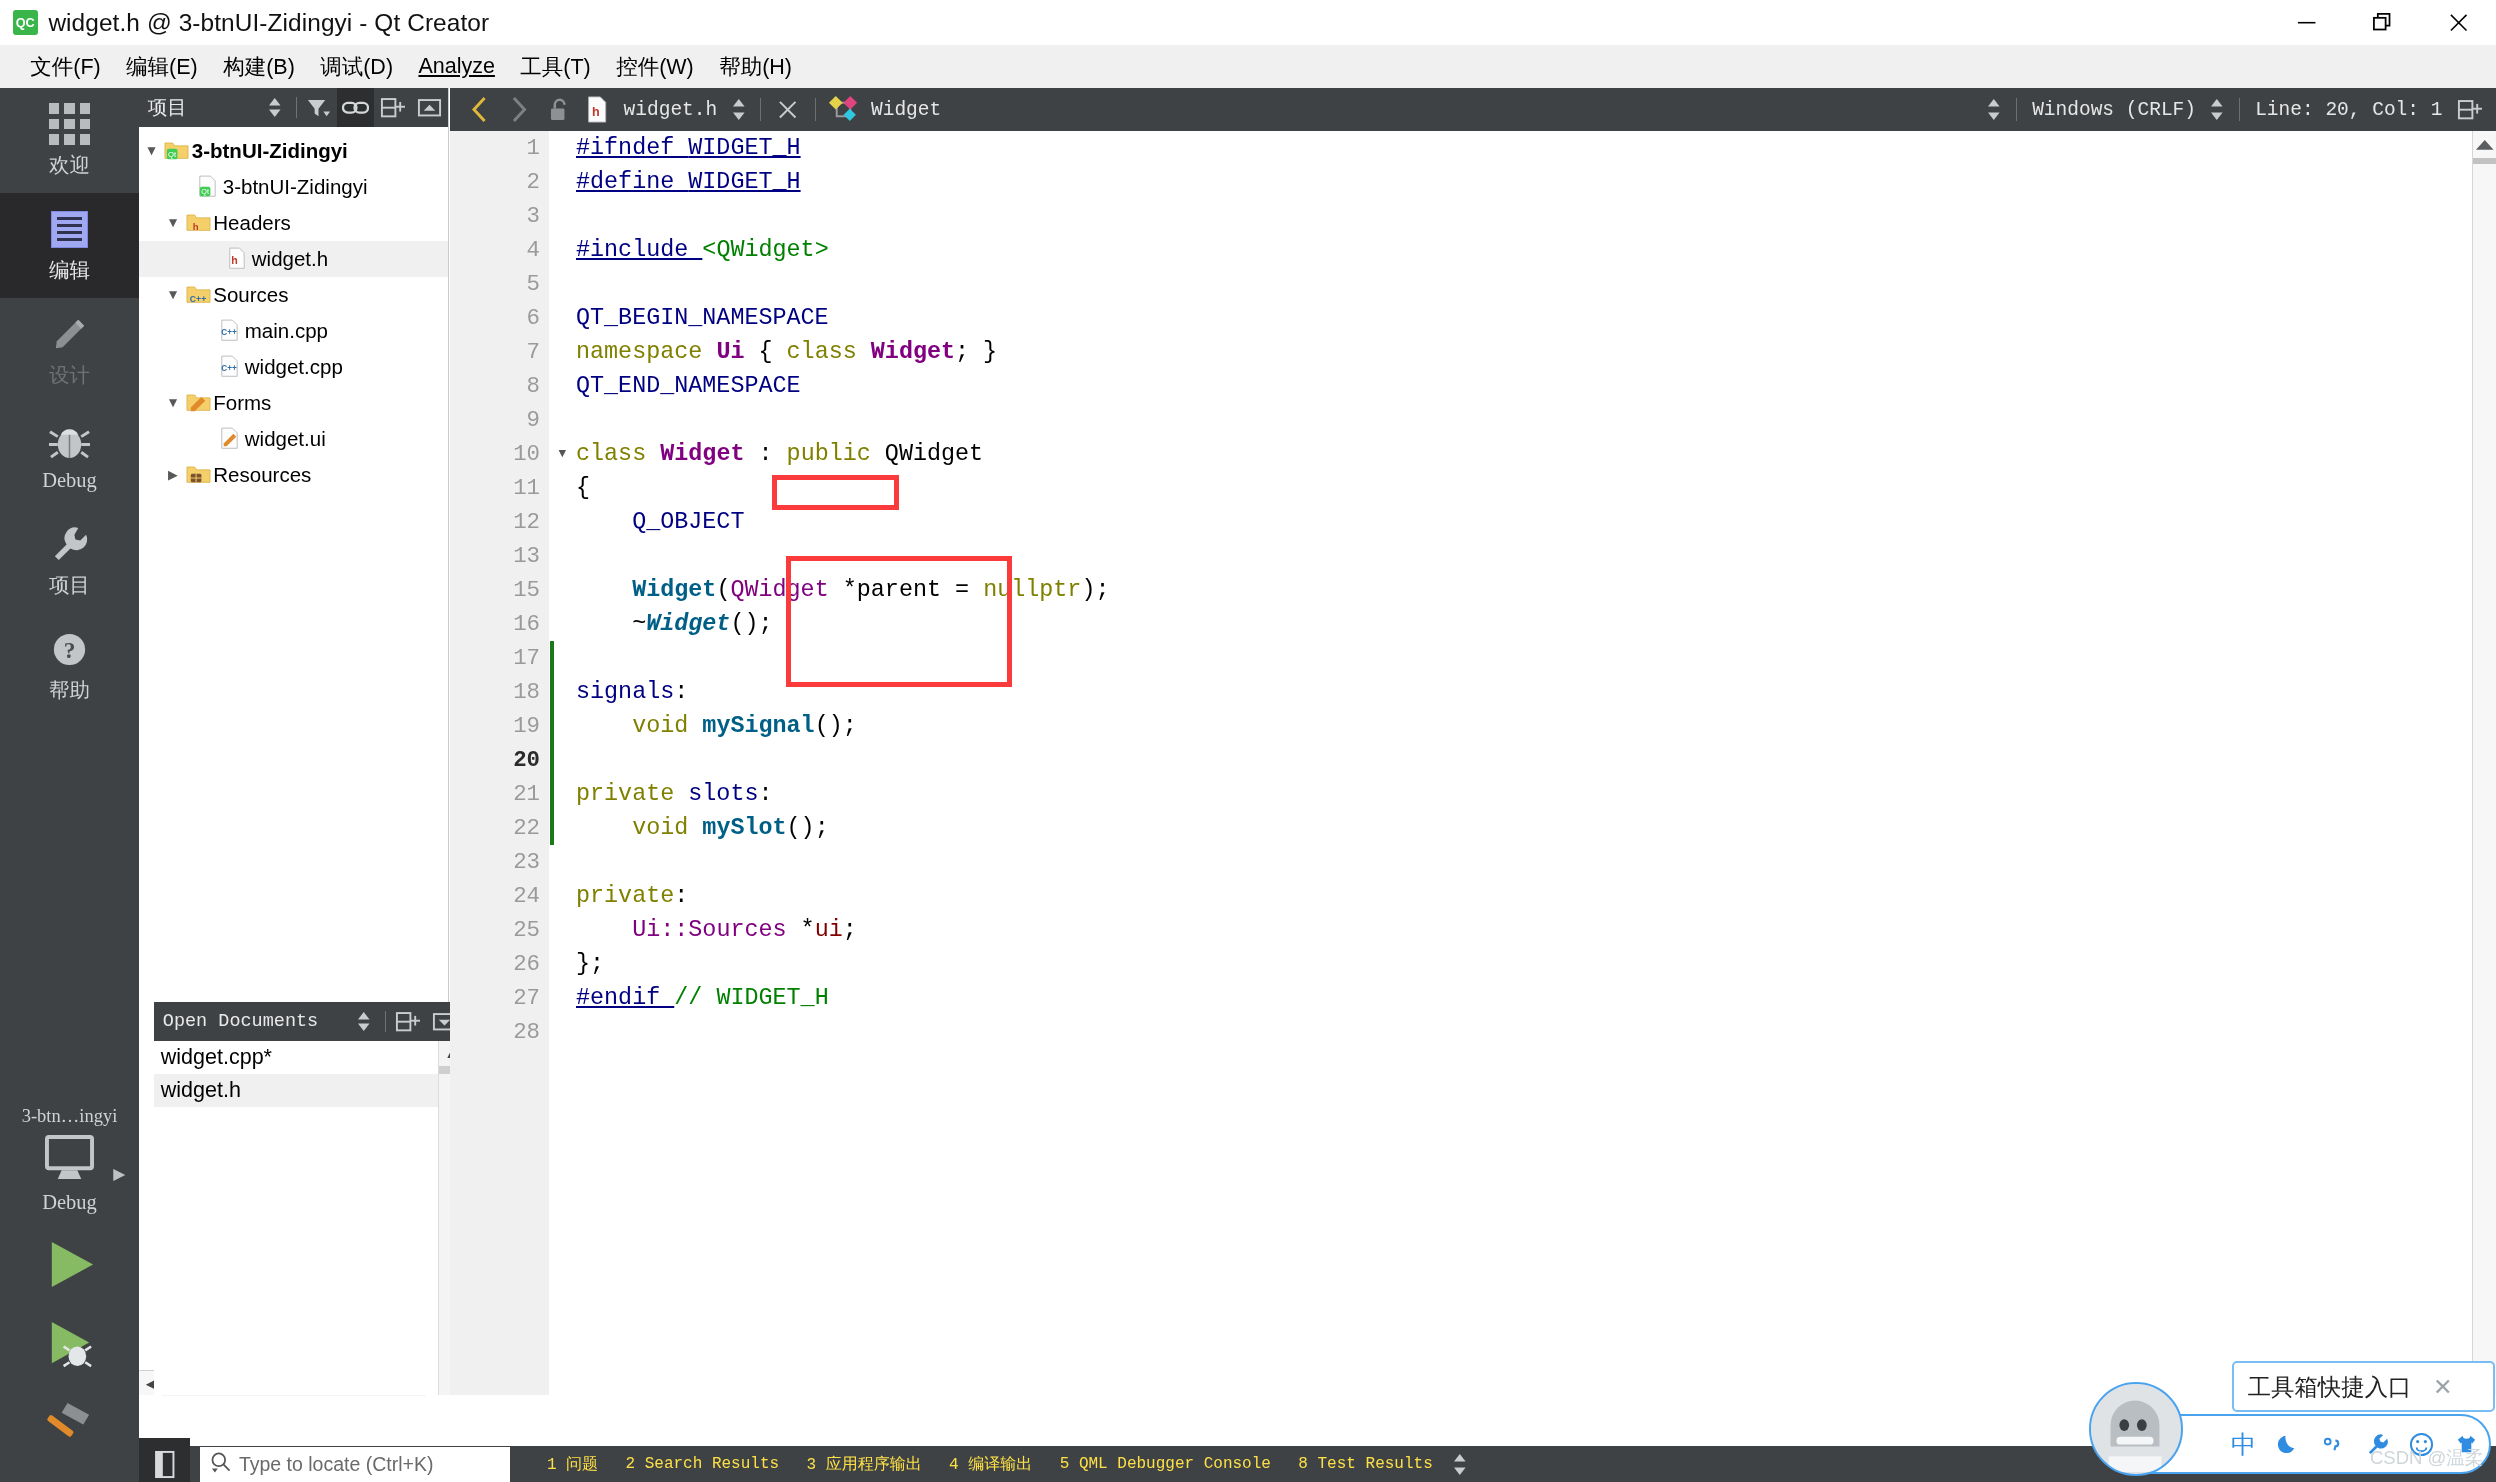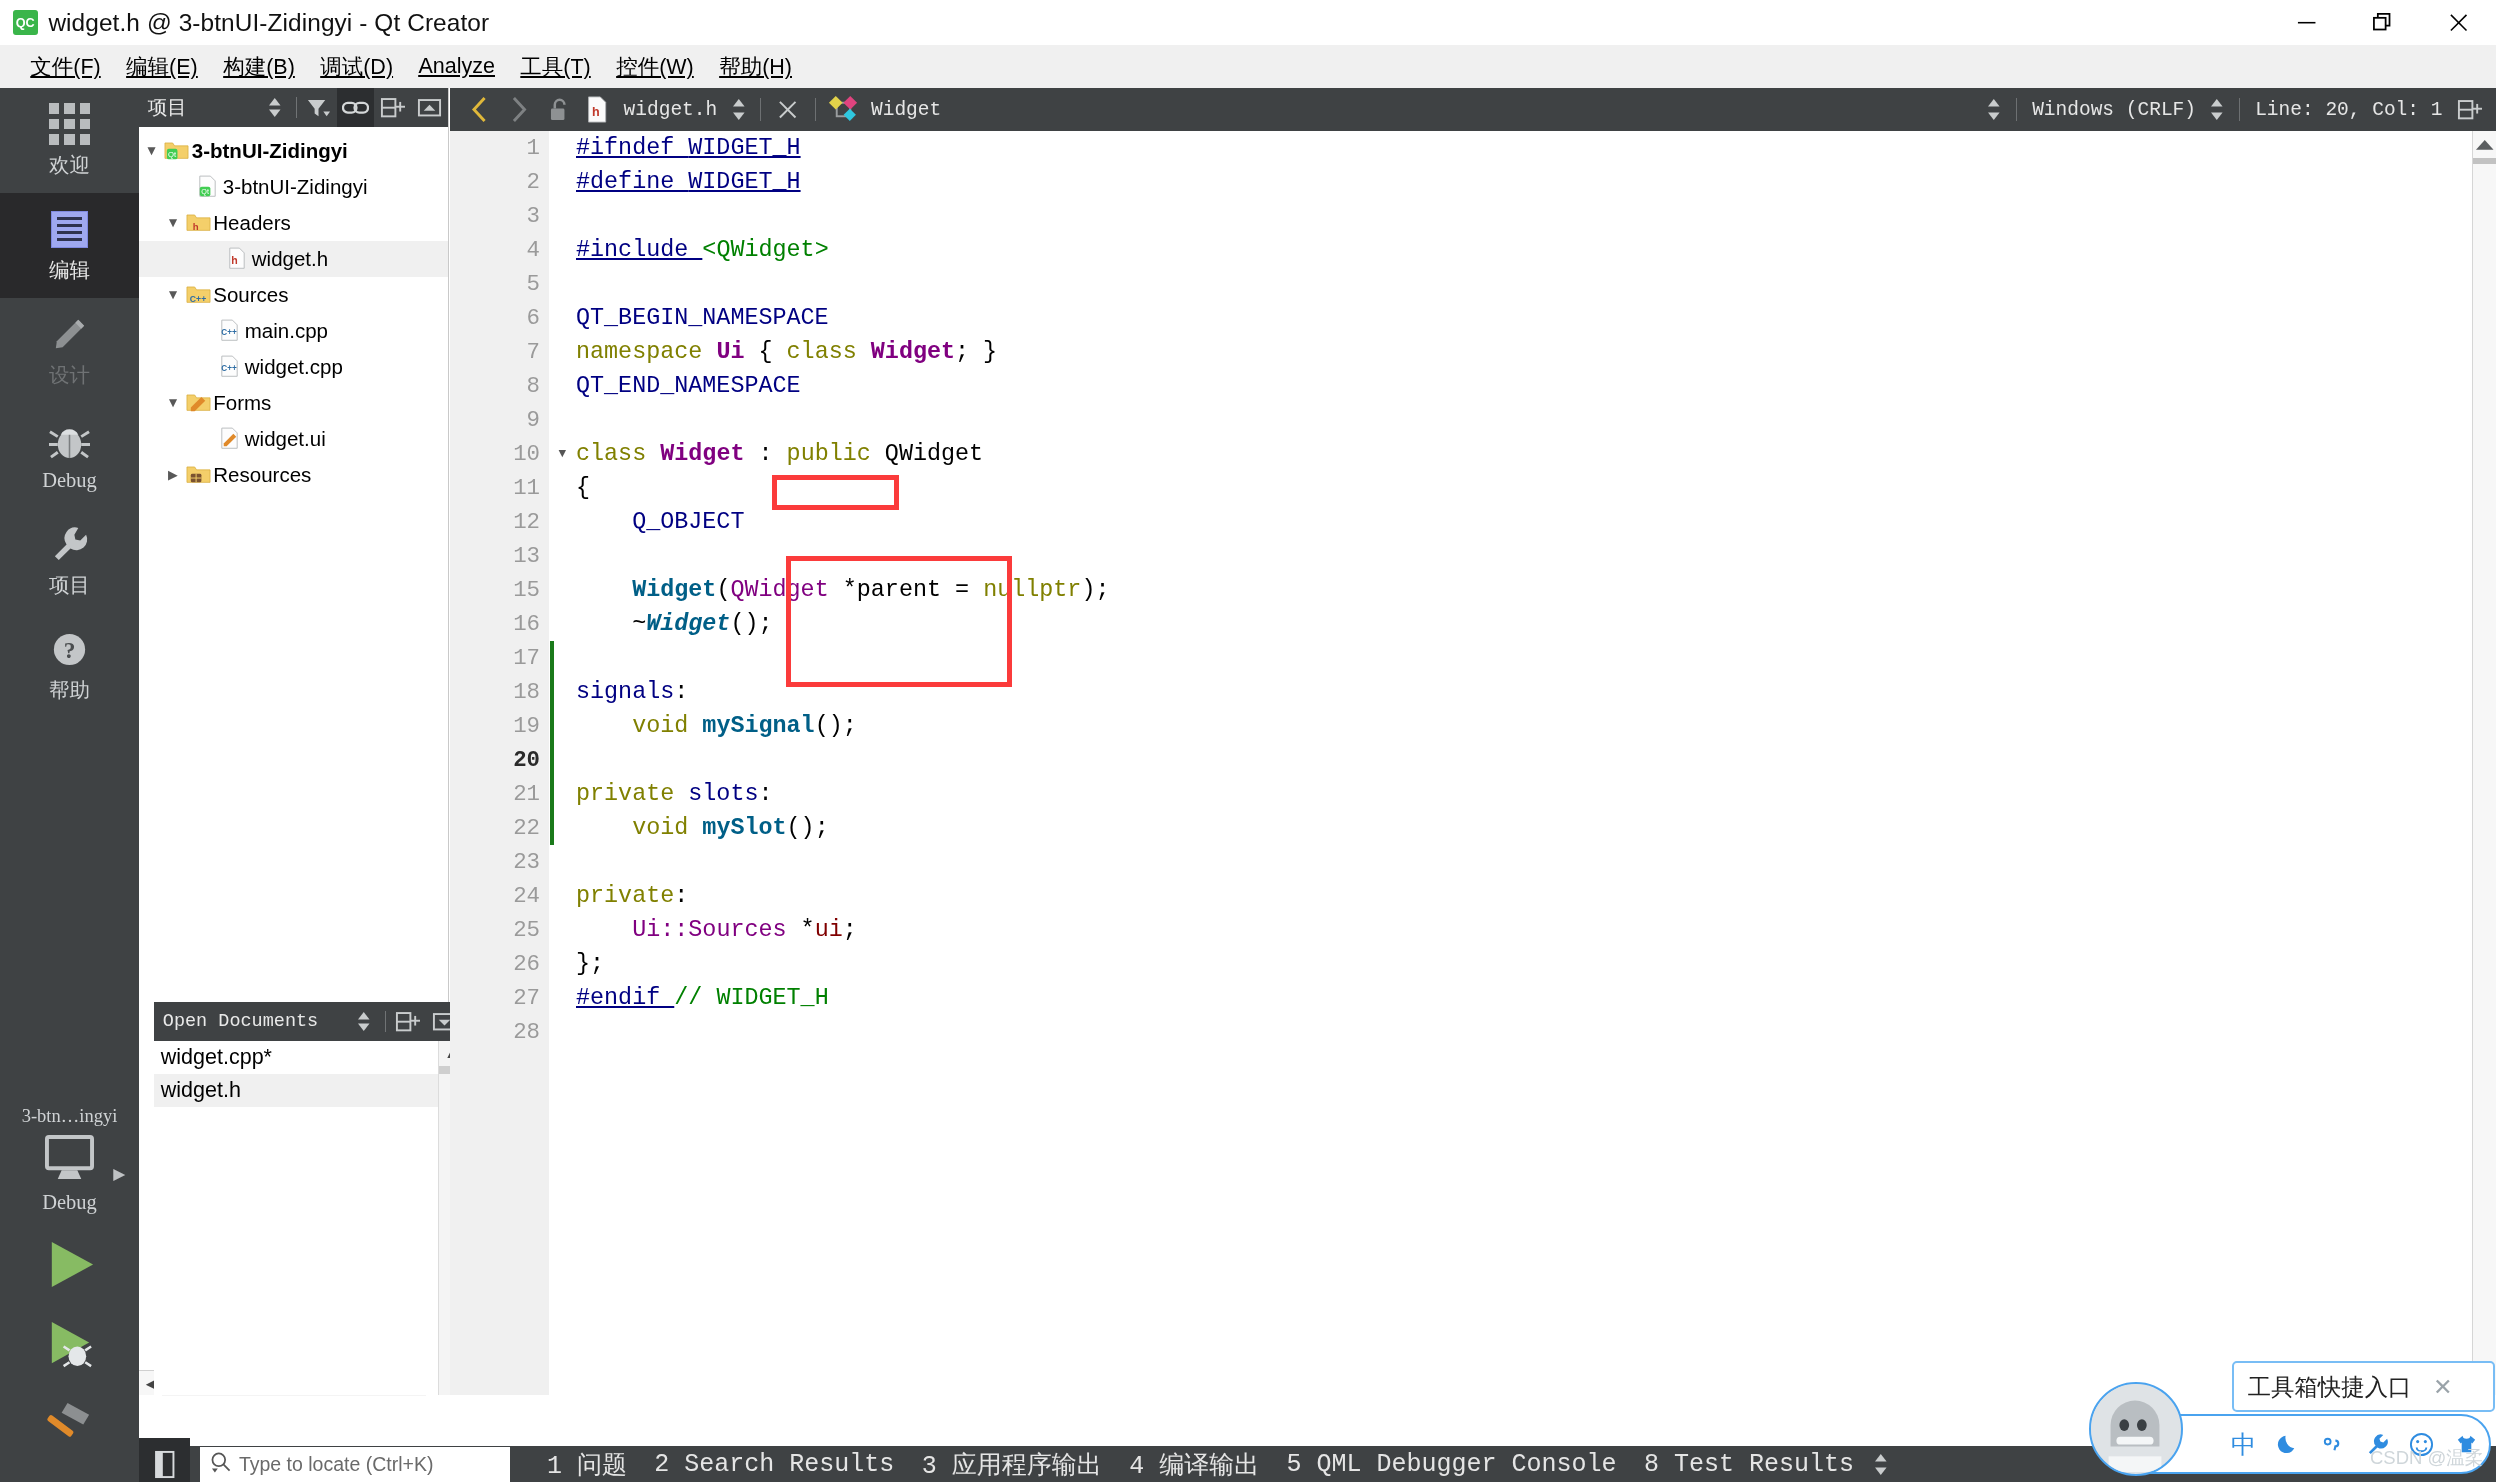--- a/index.html
+++ b/index.html
@@ -26,21 +26,21 @@
   .tb-title { font-size: 24.4px; color: #111; letter-spacing: 0.1px; }
   .tb-winbtns { margin-left: auto; display: flex; height: 45px; }
   .tb-winbtn {
     width: 76px; height: 45px; display: flex; align-items: center; justify-content: center;
   }
   .tb-winbtn svg { display: block; }
 
   
   .menubar {
     position: absolute; top: 45px; left: 0; width: 2497px; height: 43px;
-    background: #f0f0f0; display: flex; align-items: center; padding-left: 17.6px; text-decoration: underline;
+    background: #f0f0f0; display: flex; align-items: center; padding-left: 17.6px;
   }
   .menu-item {
     font-size: 21.5px; color: #000; padding: 3.9px 12.7px; white-space: nowrap;
   }
 
   
   .actbar {
     position: absolute; top: 88px; left: 0; width: 139px; height: 1395px;
     background: #3f4244;
   }
@@ -217,21 +217,21 @@
   .sb-sidebtn {
     width: 51px; height: 53px; display: flex; align-items: center; justify-content: center;
     background: #2c2e30; margin-left: 139px;
   }
   .sb-locator {
     width: 310px; height: 35px; background: #fff; margin-left: 9.8px;
     display: flex; align-items: center; padding-left: 9.8px; gap: 7.8px;
   }
   .sb-loc-text { color: #6a6a6a; font-size: 19.5px; white-space: nowrap; }
   .sb-tab {
-    font-family: "Liberation Mono", monospace; font-size: 25px; color: #e5e5e5;
+    font-family: "Liberation Mono", monospace; font-size: 16px; color: #fde047;
     padding: 0 13.7px; white-space: nowrap;
   }
   .sb-tabs { display: flex; align-items: center; margin-left: 23.4px; }
 
   
   .ime-bar {
     position: absolute; right: 5.9px; bottom: 7.8px; height: 60px; width: 371px;
     background: #ffffff; border: 2px solid #4aa3ef; border-radius: 30px;
     display: flex; align-items: center; padding-left: 109px; gap: 19.5px;
     z-index: 40;

